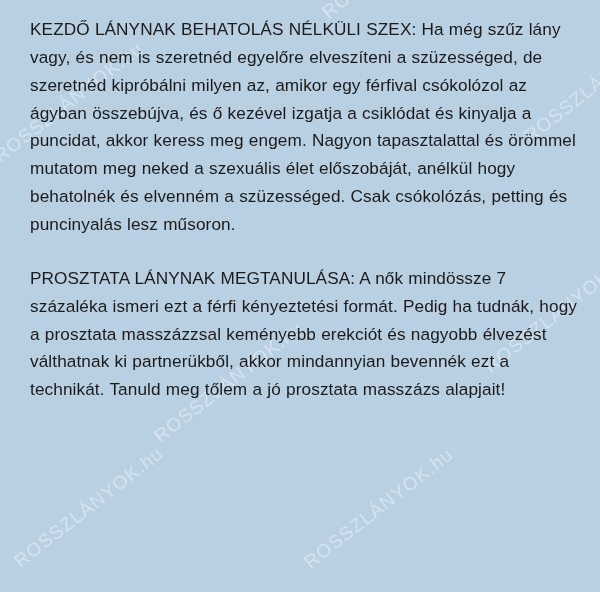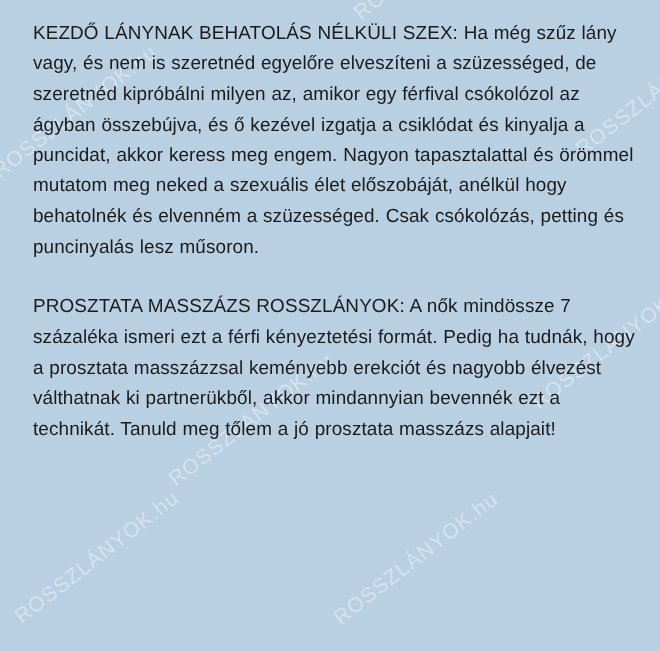--- a/index.html
+++ b/index.html
@@ -83,17 +83,17 @@
   </div>
 
   <div class="content">
 
 
     <p class="para">
       <span class="lead">KEZDŐ LÁNYNAK BEHATOLÁS NÉLKÜLI SZEX:</span><span> Ha még szűz lány vagy, és nem is szeretnéd egyelőre elveszíteni a szüzességed, de szeretnéd kipróbálni milyen az, amikor egy férfival csókolózol az ágyban összebújva, és ő kezével izgatja a csiklódat és kinyalja a puncidat, akkor keress meg engem. Nagyon tapasztalattal és örömmel mutatom meg neked a szexuális élet előszobáját, anélkül hogy behatolnék és elvenném a szüzességed. Csak csókolózás, petting és puncinyalás lesz műsoron.</span>
     </p>
 
     <p class="para">
-      <span class="lead">PROSZTATA MASSZÁZS ROSSZLÁNYOK:</span><span> A nők mindössze 7 százaléka ismeri ezt a férfi kényeztetési formát. Pedig ha tudnák, hogy a prosztata masszázzsal keményebb erekciót és nagyobb élvezést válthatnak ki partnerükből, akkor mindannyian bevennék ezt a technikát. Tanuld meg tőlem a jó prosztata masszázs alapjait!</span>
+      <span class="lead">PROSZTATA LÁNYNAK MEGTANULÁSA:</span><span> A nők mindössze 7 százaléka ismeri ezt a férfi kényeztetési formát. Pedig ha tudnák, hogy a prosztata masszázzsal keményebb erekciót és nagyobb élvezést válthatnak ki partnerükből, akkor mindannyian bevennék ezt a technikát. Tanuld meg tőlem a jó prosztata masszázs alapjait!</span>
     </p>
 
   </div>
 </div>
 
 </body></html>

